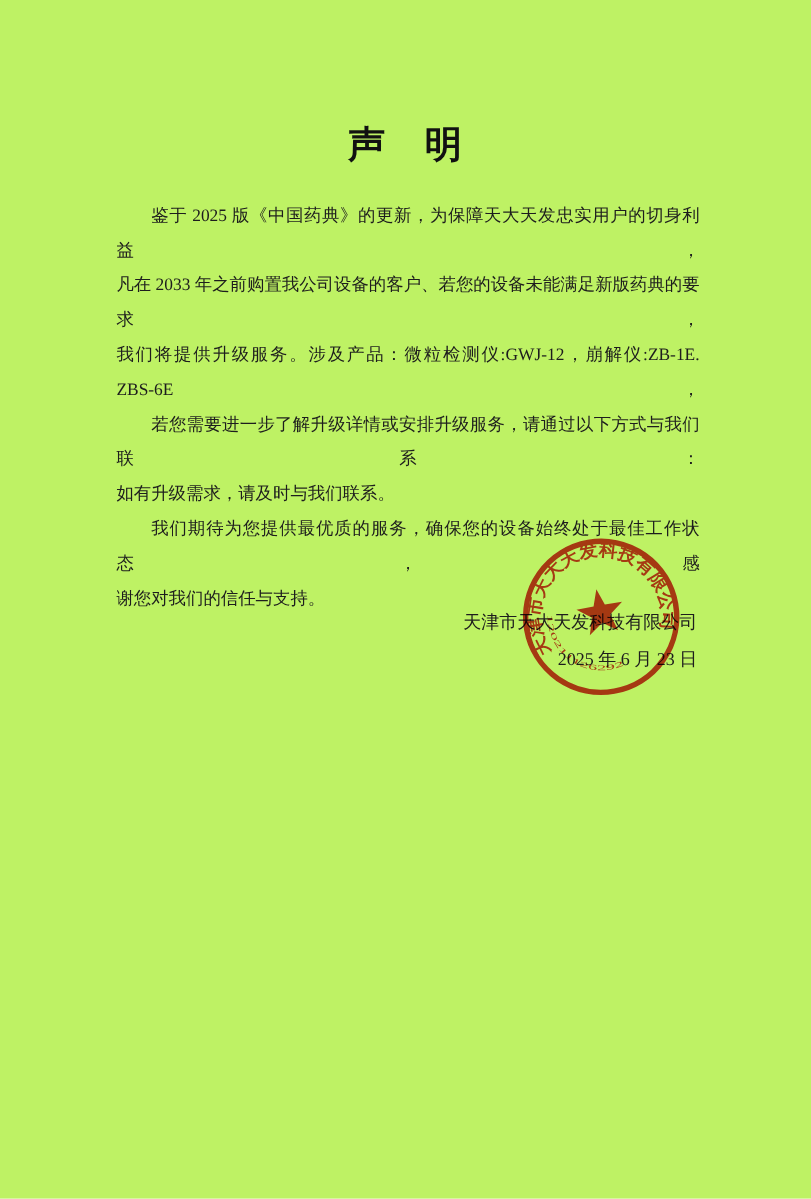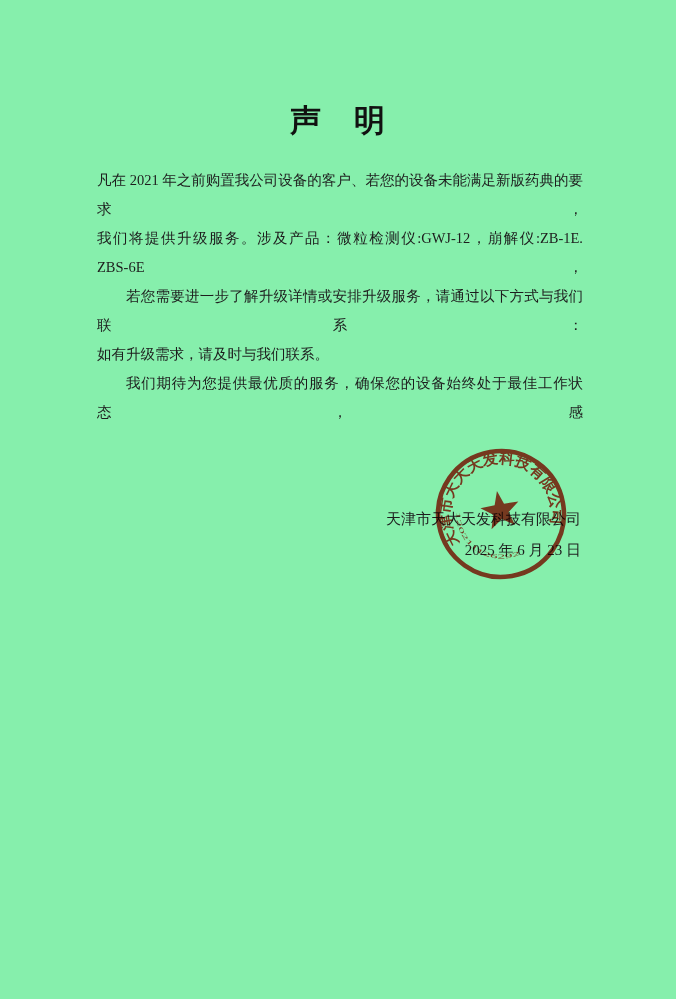--- a/index.html
+++ b/index.html
@@ -1,19 +1,19 @@
 <!DOCTYPE html>
 <html><head>
 <meta charset="utf-8">
 <style>
   html,body { margin:0; padding:0; background:#ffffff; }
   .page {
     position:relative;
     width:676px; height:999px;
-    background:#86efac;
+    background:#bef264;
     font-family:"Liberation Serif","DejaVu Serif",serif;
     color:#1d1d1d;
     overflow:hidden;
   }
   .title {
     position:absolute; top:100px; left:0; width:100%;
     margin:0; text-align:center;
     font-size:31px; font-weight:bold; letter-spacing:1px;
     color:#111;
   }
@@ -40,25 +40,27 @@
   .seal text { font-family:"Liberation Serif","DejaVu Serif",serif; }
 </style>
 </head>
 <body>
 
 <div class="page">
 
   <h1 class="title">声　明</h1>
 
   <div class="body-block">
-    <div class="line full">凡在 2021 年之前购置我公司设备的客户、若您的设备未能满足新版药典的要求，</div>
+    <div class="line full indent">鉴于 2025 版《中国药典》的更新，为保障天大天发忠实用户的切身利益，</div>
+    <div class="line full">凡在 2033 年之前购置我公司设备的客户、若您的设备未能满足新版药典的要求，</div>
     <div class="line full">我们将提供升级服务。涉及产品：微粒检测仪:GWJ-12，崩解仪:ZB-1E.　ZBS-6E，</div>
     <div class="line full indent">若您需要进一步了解升级详情或安排升级服务，请通过以下方式与我们联系：</div>
     <div class="line">如有升级需求，请及时与我们联系。</div>
     <div class="line full indent">我们期待为您提供最优质的服务，确保您的设备始终处于最佳工作状态，感</div>
+    <div class="line">谢您对我们的信任与支持。</div>
   </div>
 
   <div class="signature">
     <div>天津市天大天发科技有限公司</div>
     <div>2025 年 6 月 23 日</div>
   </div>
 
   <svg class="seal" viewBox="0 0 134 134" xmlns="http://www.w3.org/2000/svg" aria-hidden="true">
     <g transform="rotate(-10 67 67)">
       <defs>

